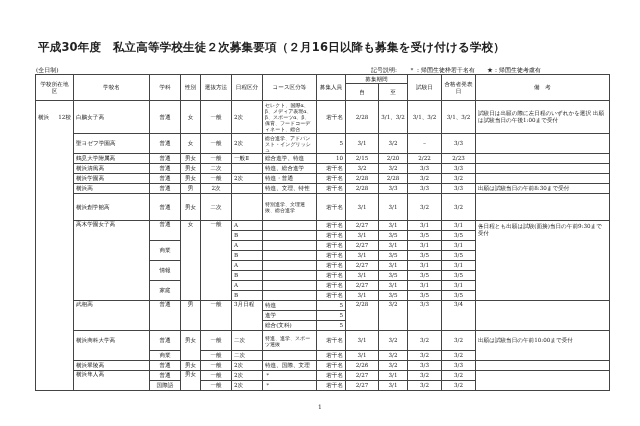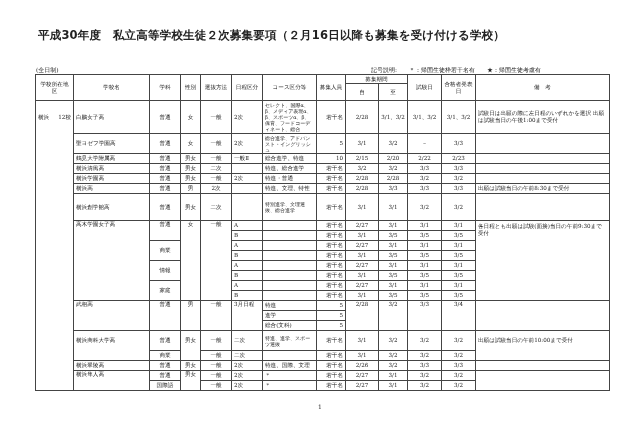--- a/index.html
+++ b/index.html
@@ -1,17 +1,17 @@
 <!DOCTYPE html>
 <html><head>
 <meta charset="utf-8">
 <style>
   html,body{margin:0;padding:0;background:#fff;}
   body{width:640px;height:426px;position:relative;overflow:hidden;font-family:"DejaVu Serif",serif;color:#222;}
-  .title{position:absolute;left:38px;top:28px;font-family:"DejaVu Sans",sans-serif;font-size:11.5px;font-weight:bold;letter-spacing:0.2px;white-space:nowrap;}
+  .title{position:absolute;left:38px;top:40px;font-family:"DejaVu Sans",sans-serif;font-size:11.5px;font-weight:bold;letter-spacing:0.2px;white-space:nowrap;}
   .sub{position:absolute;left:36px;top:66px;font-size:6px;}
   .legend{position:absolute;left:371px;top:66px;font-size:6px;white-space:nowrap;}
   .legend span{margin-right:12px;}
   table{position:absolute;left:35px;top:74px;width:574px;border-collapse:collapse;table-layout:fixed;font-size:5.6px;line-height:1.25;}
   td,th{border:0.6px solid #444;padding:0 2px;font-weight:normal;vertical-align:middle;overflow:hidden;}
   th{text-align:center;}
   .c{text-align:center;}
   .r{text-align:right;}
   .l{text-align:left;}
   .sm{font-size:5px;line-height:1.2;}

